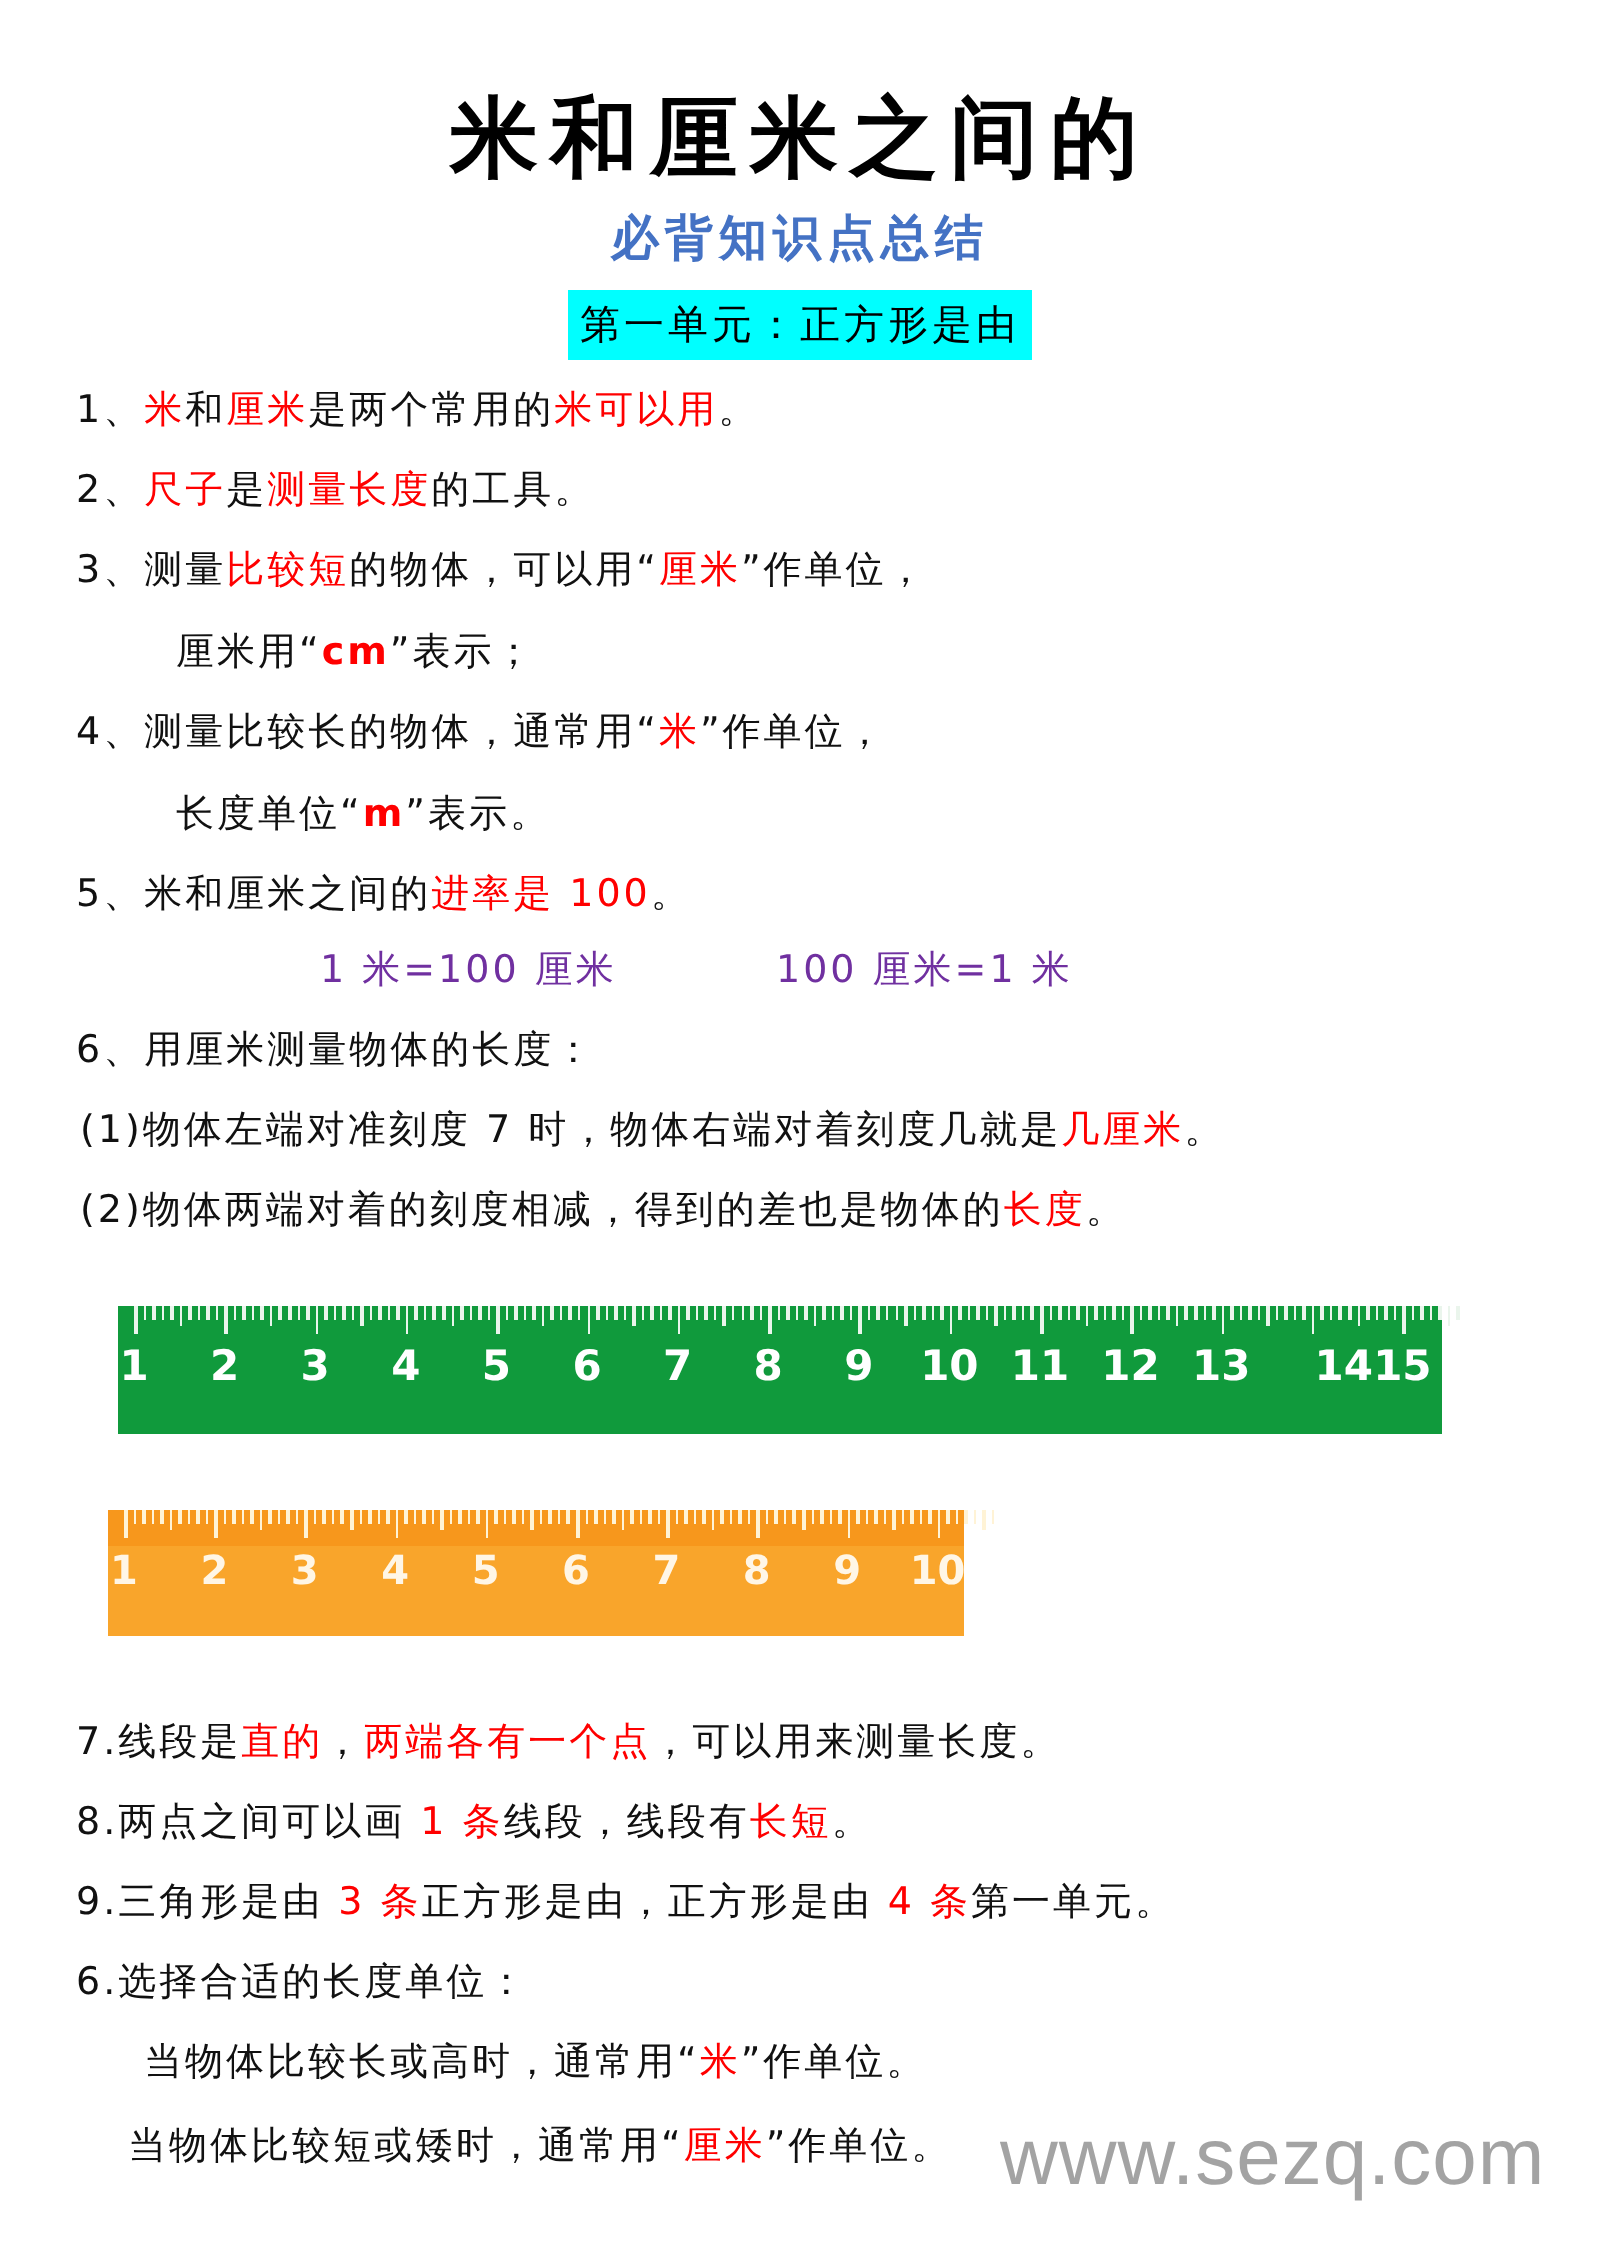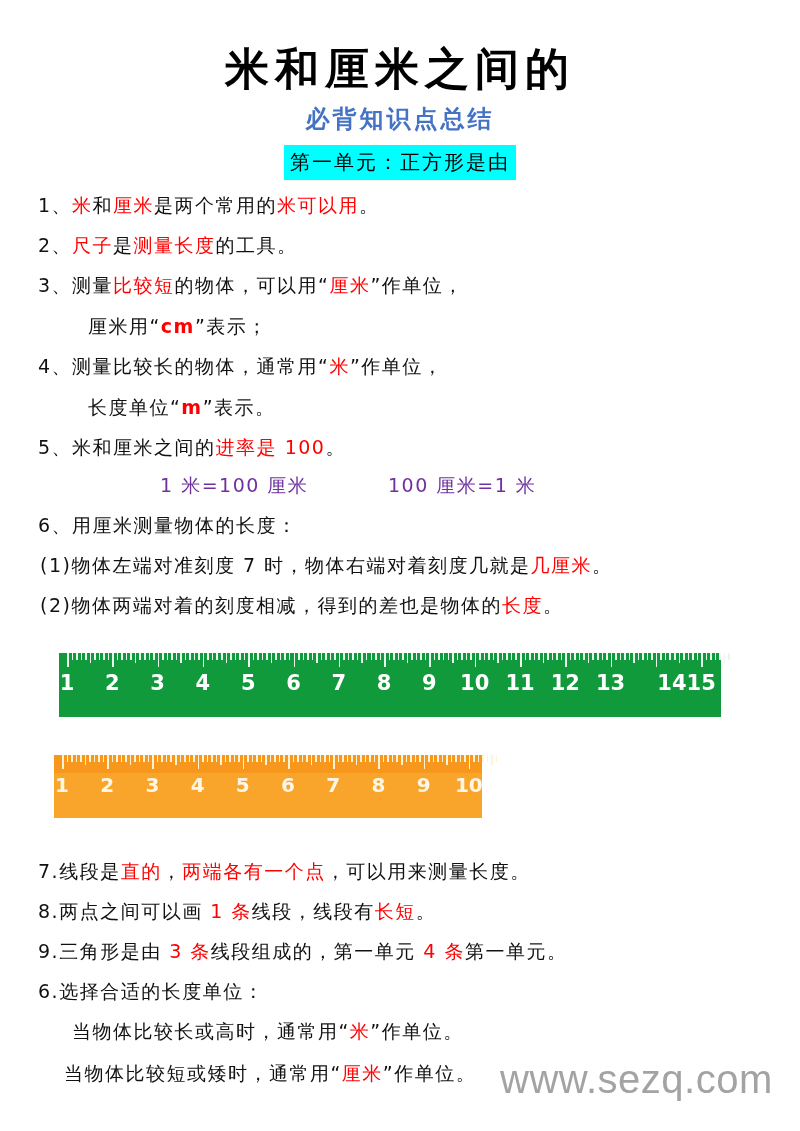--- a/index.html
+++ b/index.html
@@ -381,21 +381,21 @@
 
 <div class="line" style="top:858px">
   <span>7.线段是</span><span class="red">直的</span><span>，</span><span class="red">两端各有一个点</span><span>，可以用来测量长度。</span>
 </div>
 
 <div class="line" style="top:898px">
   <span>8.两点之间可以画 </span><span class="red">1 条</span><span>线段，线段有</span><span class="red">长短</span><span>。</span>
 </div>
 
 <div class="line" style="top:938px">
-  <span>9.三角形是由 </span><span class="red">3 条</span><span>线段组成的，第一单元 </span><span class="red">4 条</span><span>第一单元。</span>
+  <span>9.三角形是由 </span><span class="red">3 条</span><span>正方形是由，正方形是由 </span><span class="red">4 条</span><span>第一单元。</span>
 </div>
 
 <div class="line" style="top:978px">6.选择合适的长度单位：</div>
 <div class="line" style="top:1018px; left:72px">
   <span>当物体比较长或高时，通常用“</span><span class="red">米</span><span>”作单位。</span>
 </div>
 <div class="line" style="top:1060px; left:64px">
   <span>当物体比较短或矮时，通常用“</span><span class="red">厘米</span><span>”作单位。</span>
 </div>
 

